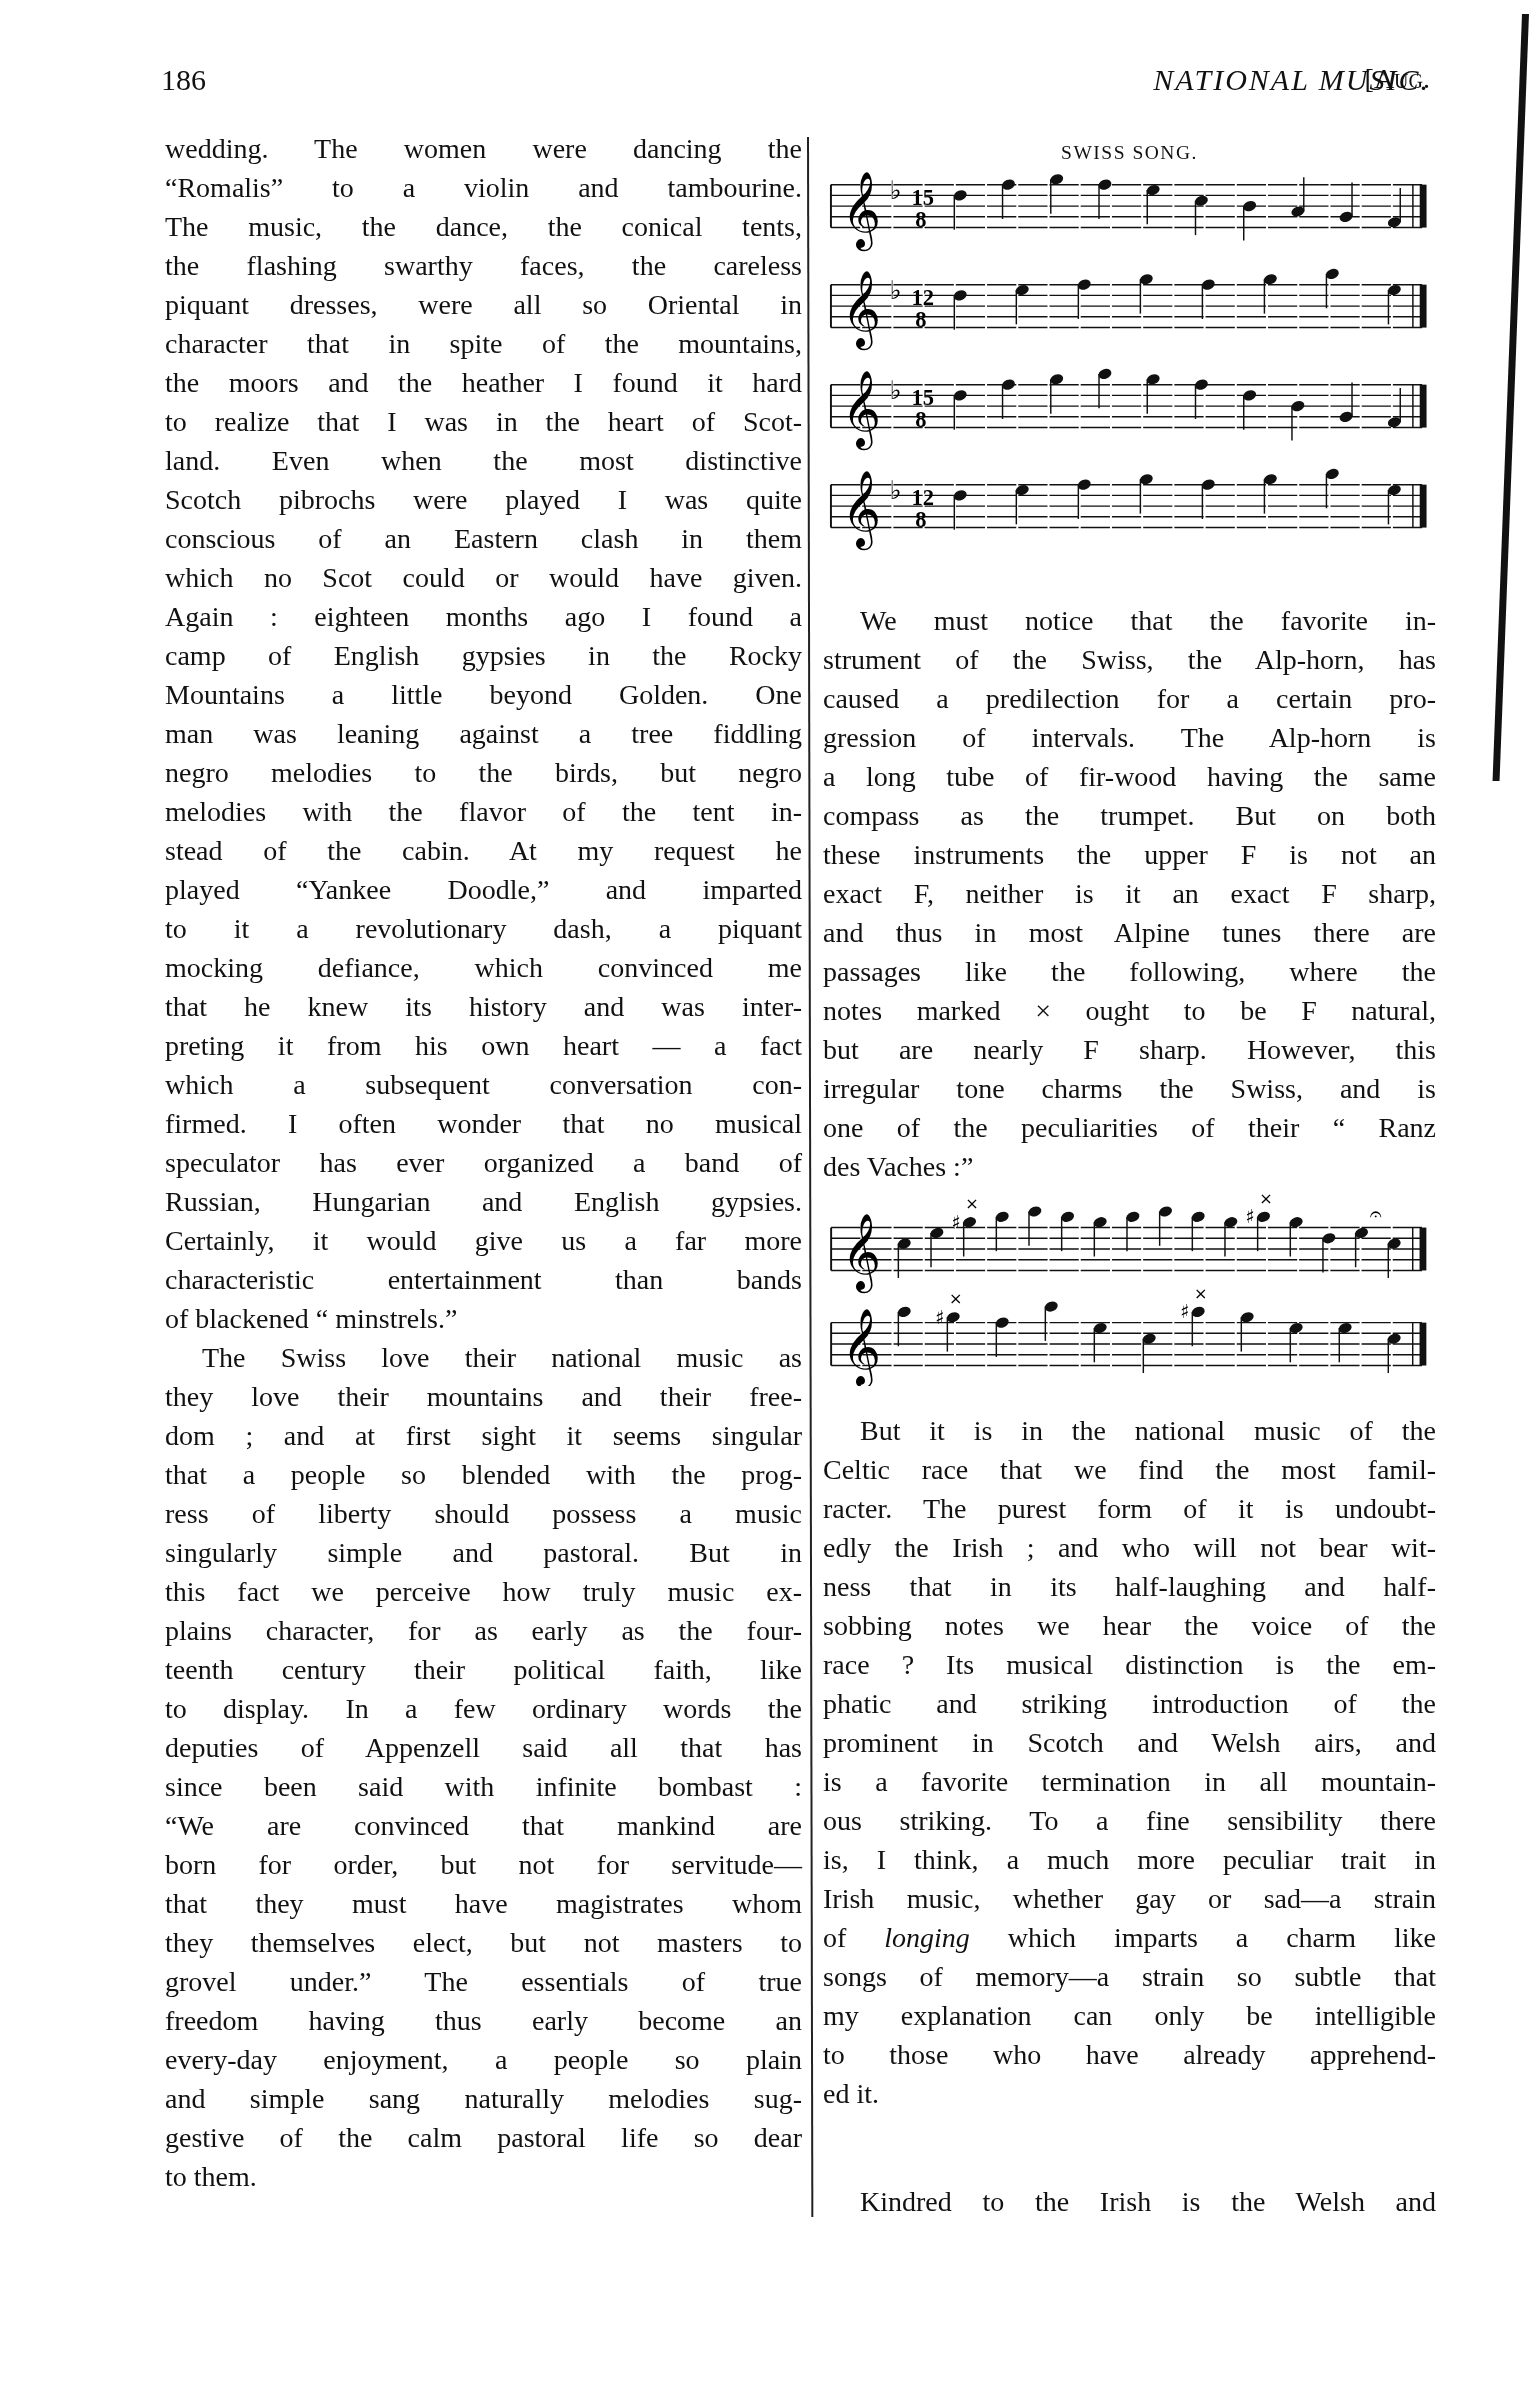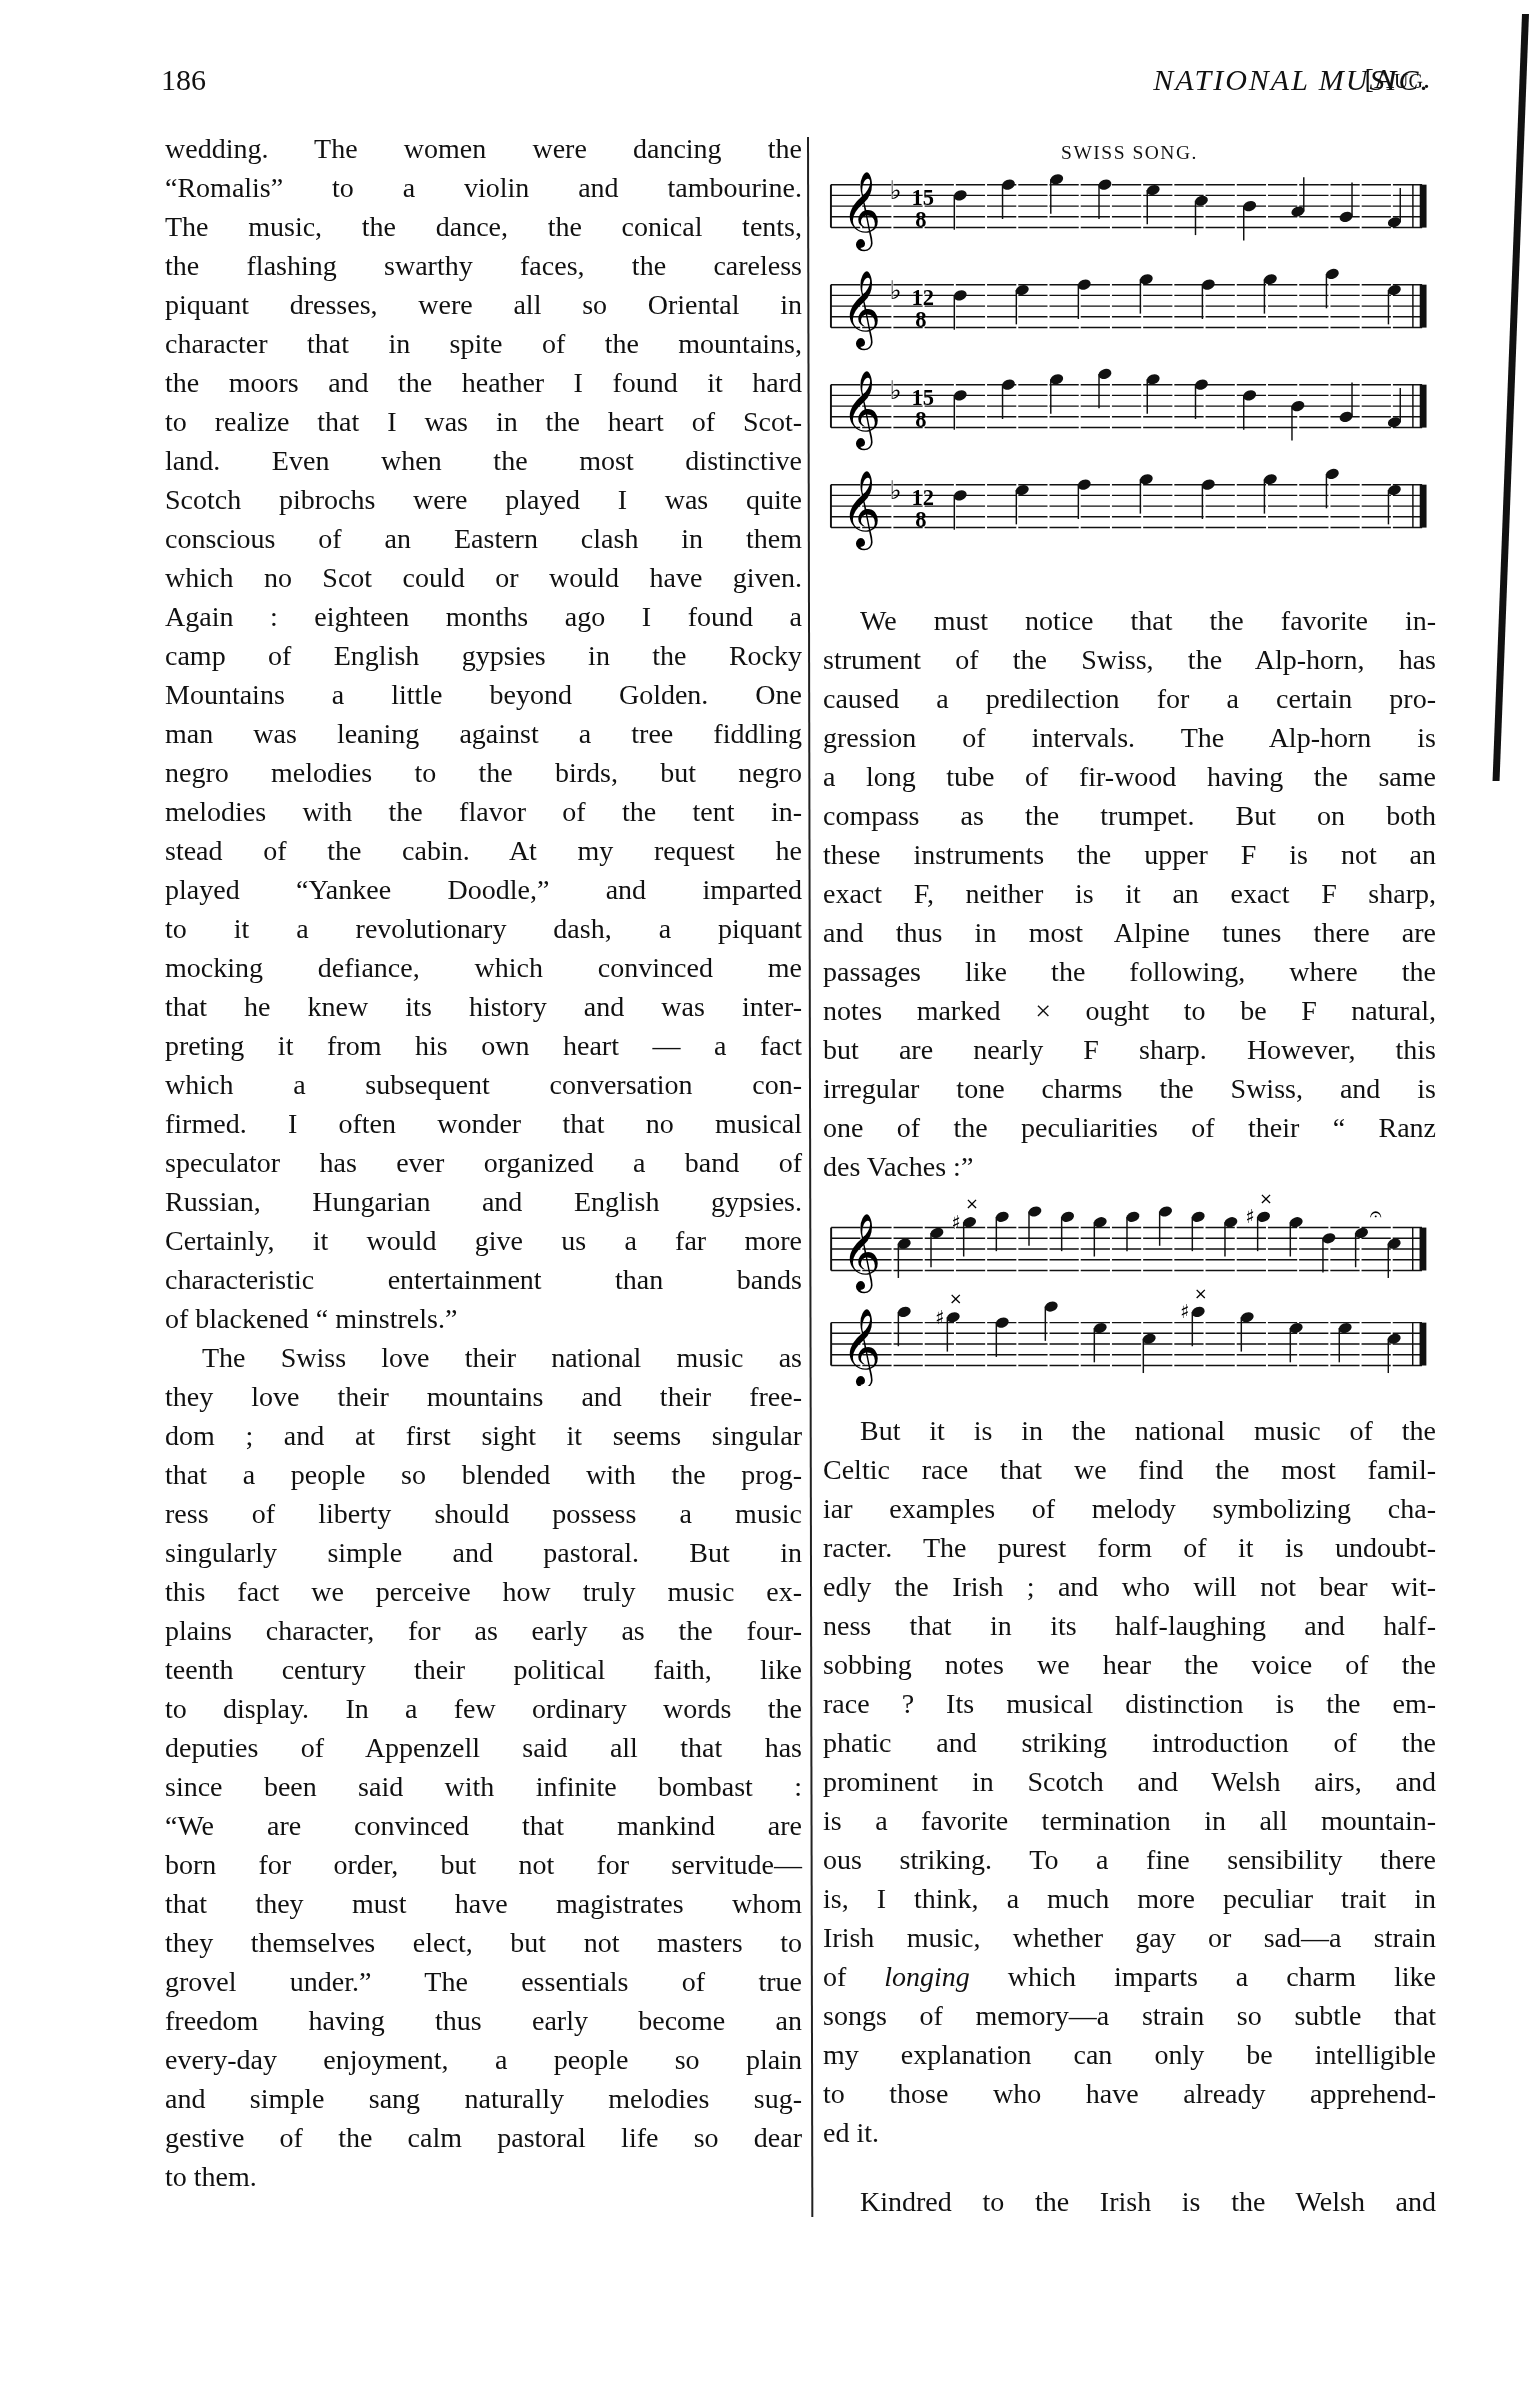--- a/index.html
+++ b/index.html
@@ -338,21 +338,20 @@
         <line x1="1052.4" x2="1052.4" y1="281" y2="351.4" stroke="#111" stroke-width="3"></line>
         <ellipse cx="1165" cy="303" rx="13.64" ry="9.9" fill="#111" transform="rotate(-20 1165 303)"></ellipse>
         <line x1="1152.9" x2="1152.9" y1="303" y2="373.4" stroke="#111" stroke-width="3"></line>
       </g>
     </svg>
   </div>
 
 <div class="col col-right" id="right-p2" style="top:1411px;">
     <span class="line indent">But it is in the national music of the</span>
     <span class="line">Celtic race that we find the most famil-</span>
-    <span class="line">iar examples of melody symbolizing cha-</span>
     <span class="line">racter.  The purest form of it is undoubt-</span>
     <span class="line">edly the Irish ; and who will not bear wit-</span>
     <span class="line">ness that in its half-laughing and half-</span>
     <span class="line">sobbing notes we hear the voice of the</span>
     <span class="line">race ?  Its musical distinction is the em-</span>
     <span class="line">phatic and striking introduction of the</span>
     <span class="line">prominent in Scotch and Welsh airs, and</span>
     <span class="line">is a favorite termination in all mountain-</span>
     <span class="line">ous striking.  To a fine sensibility there</span>
     <span class="line">is, I think, a much more peculiar trait in</span>

